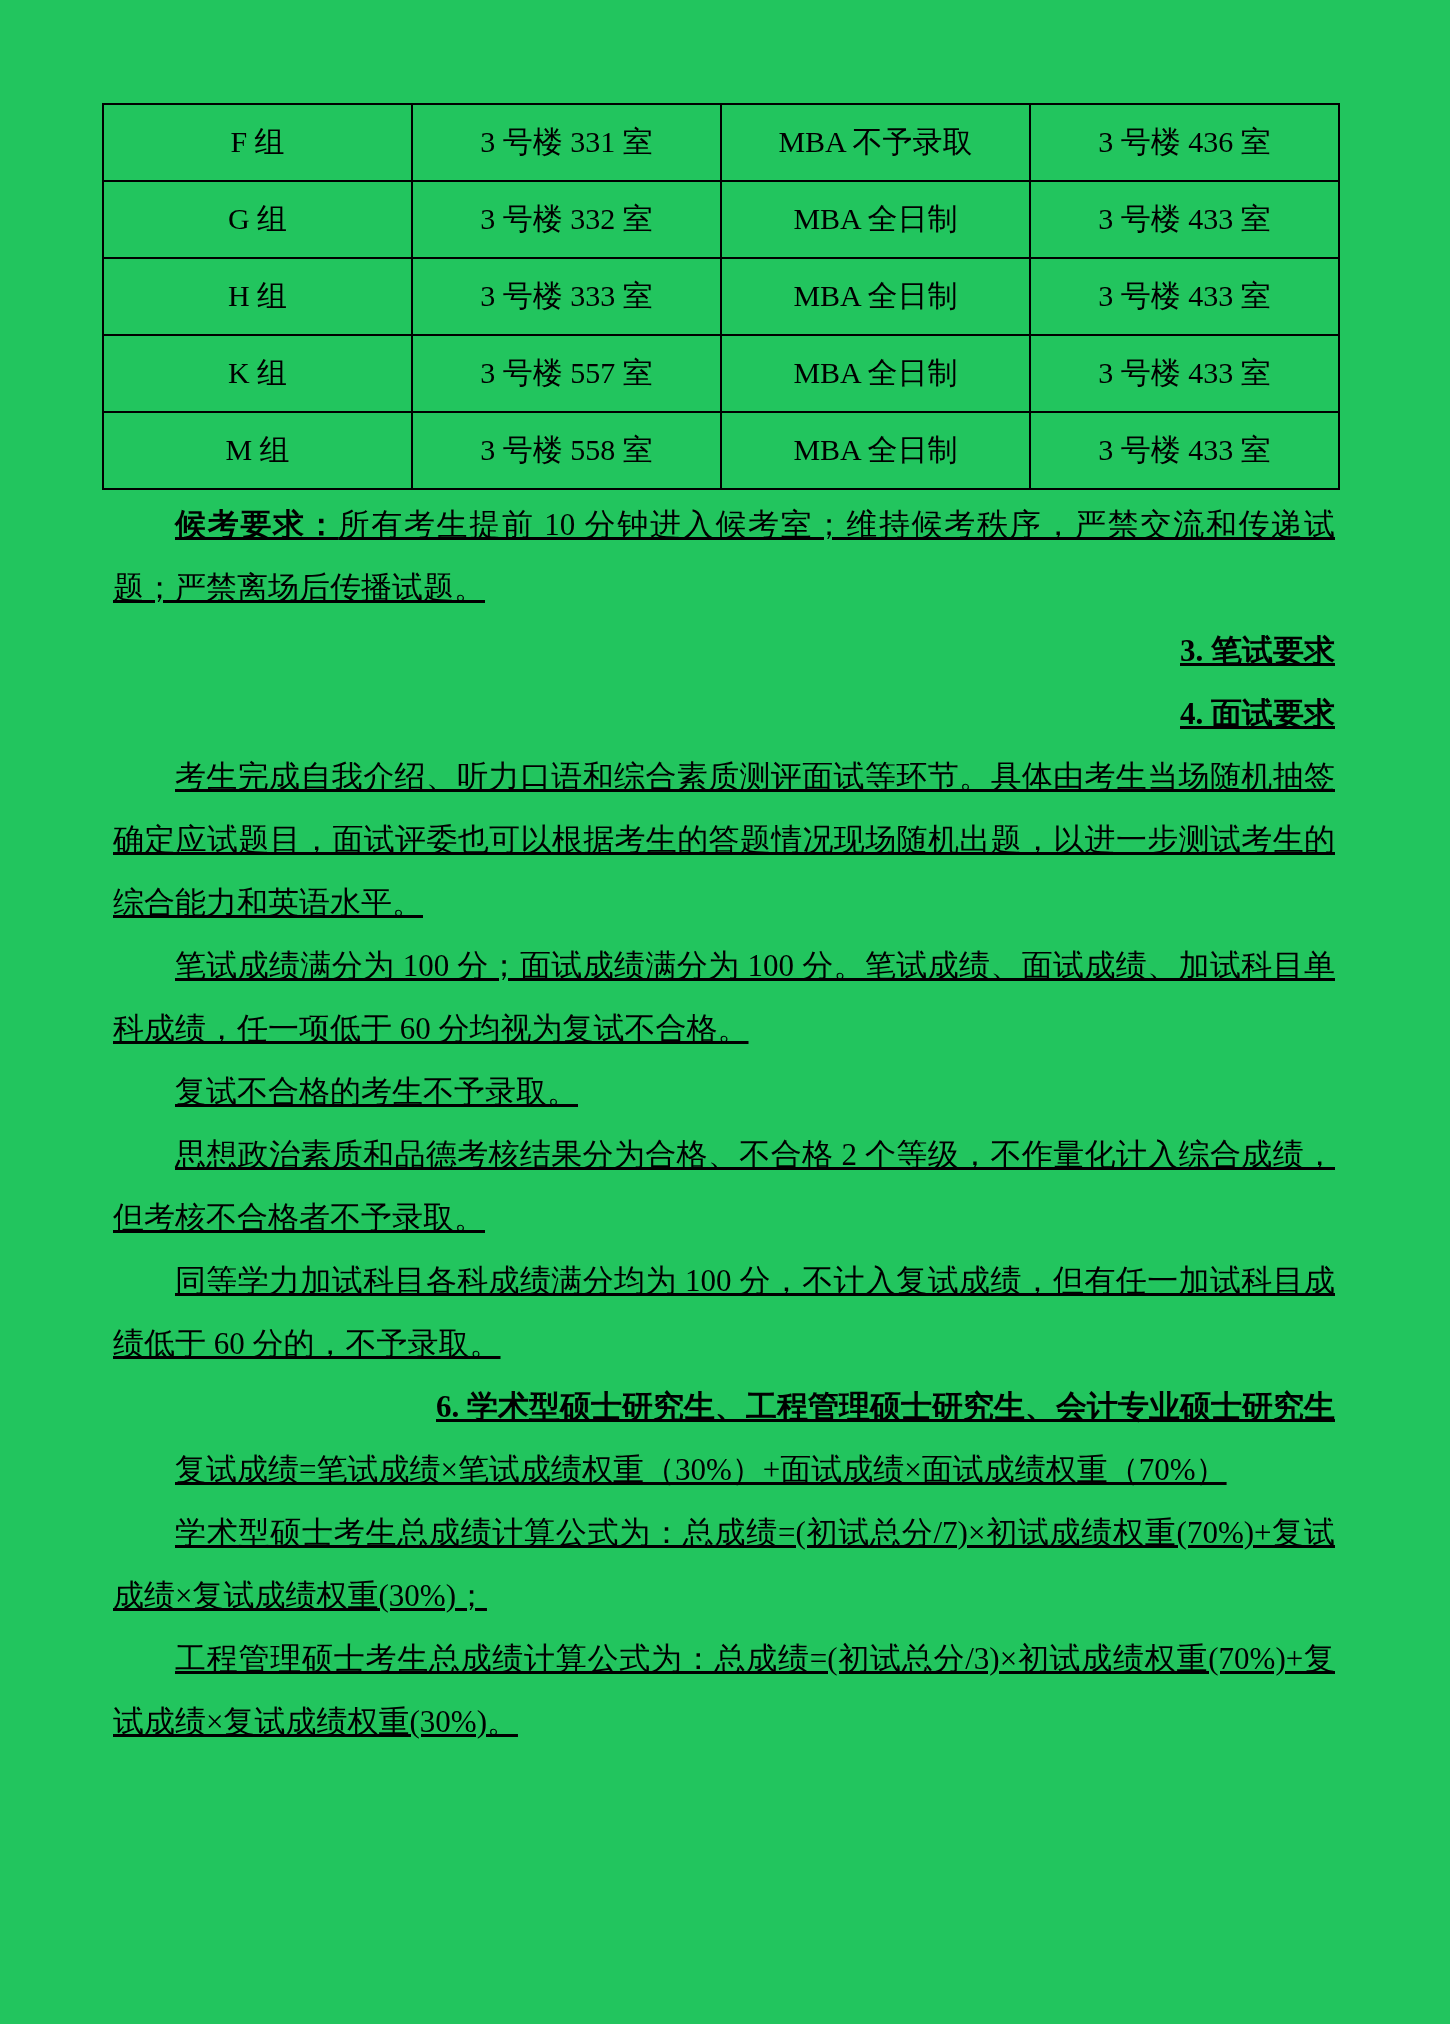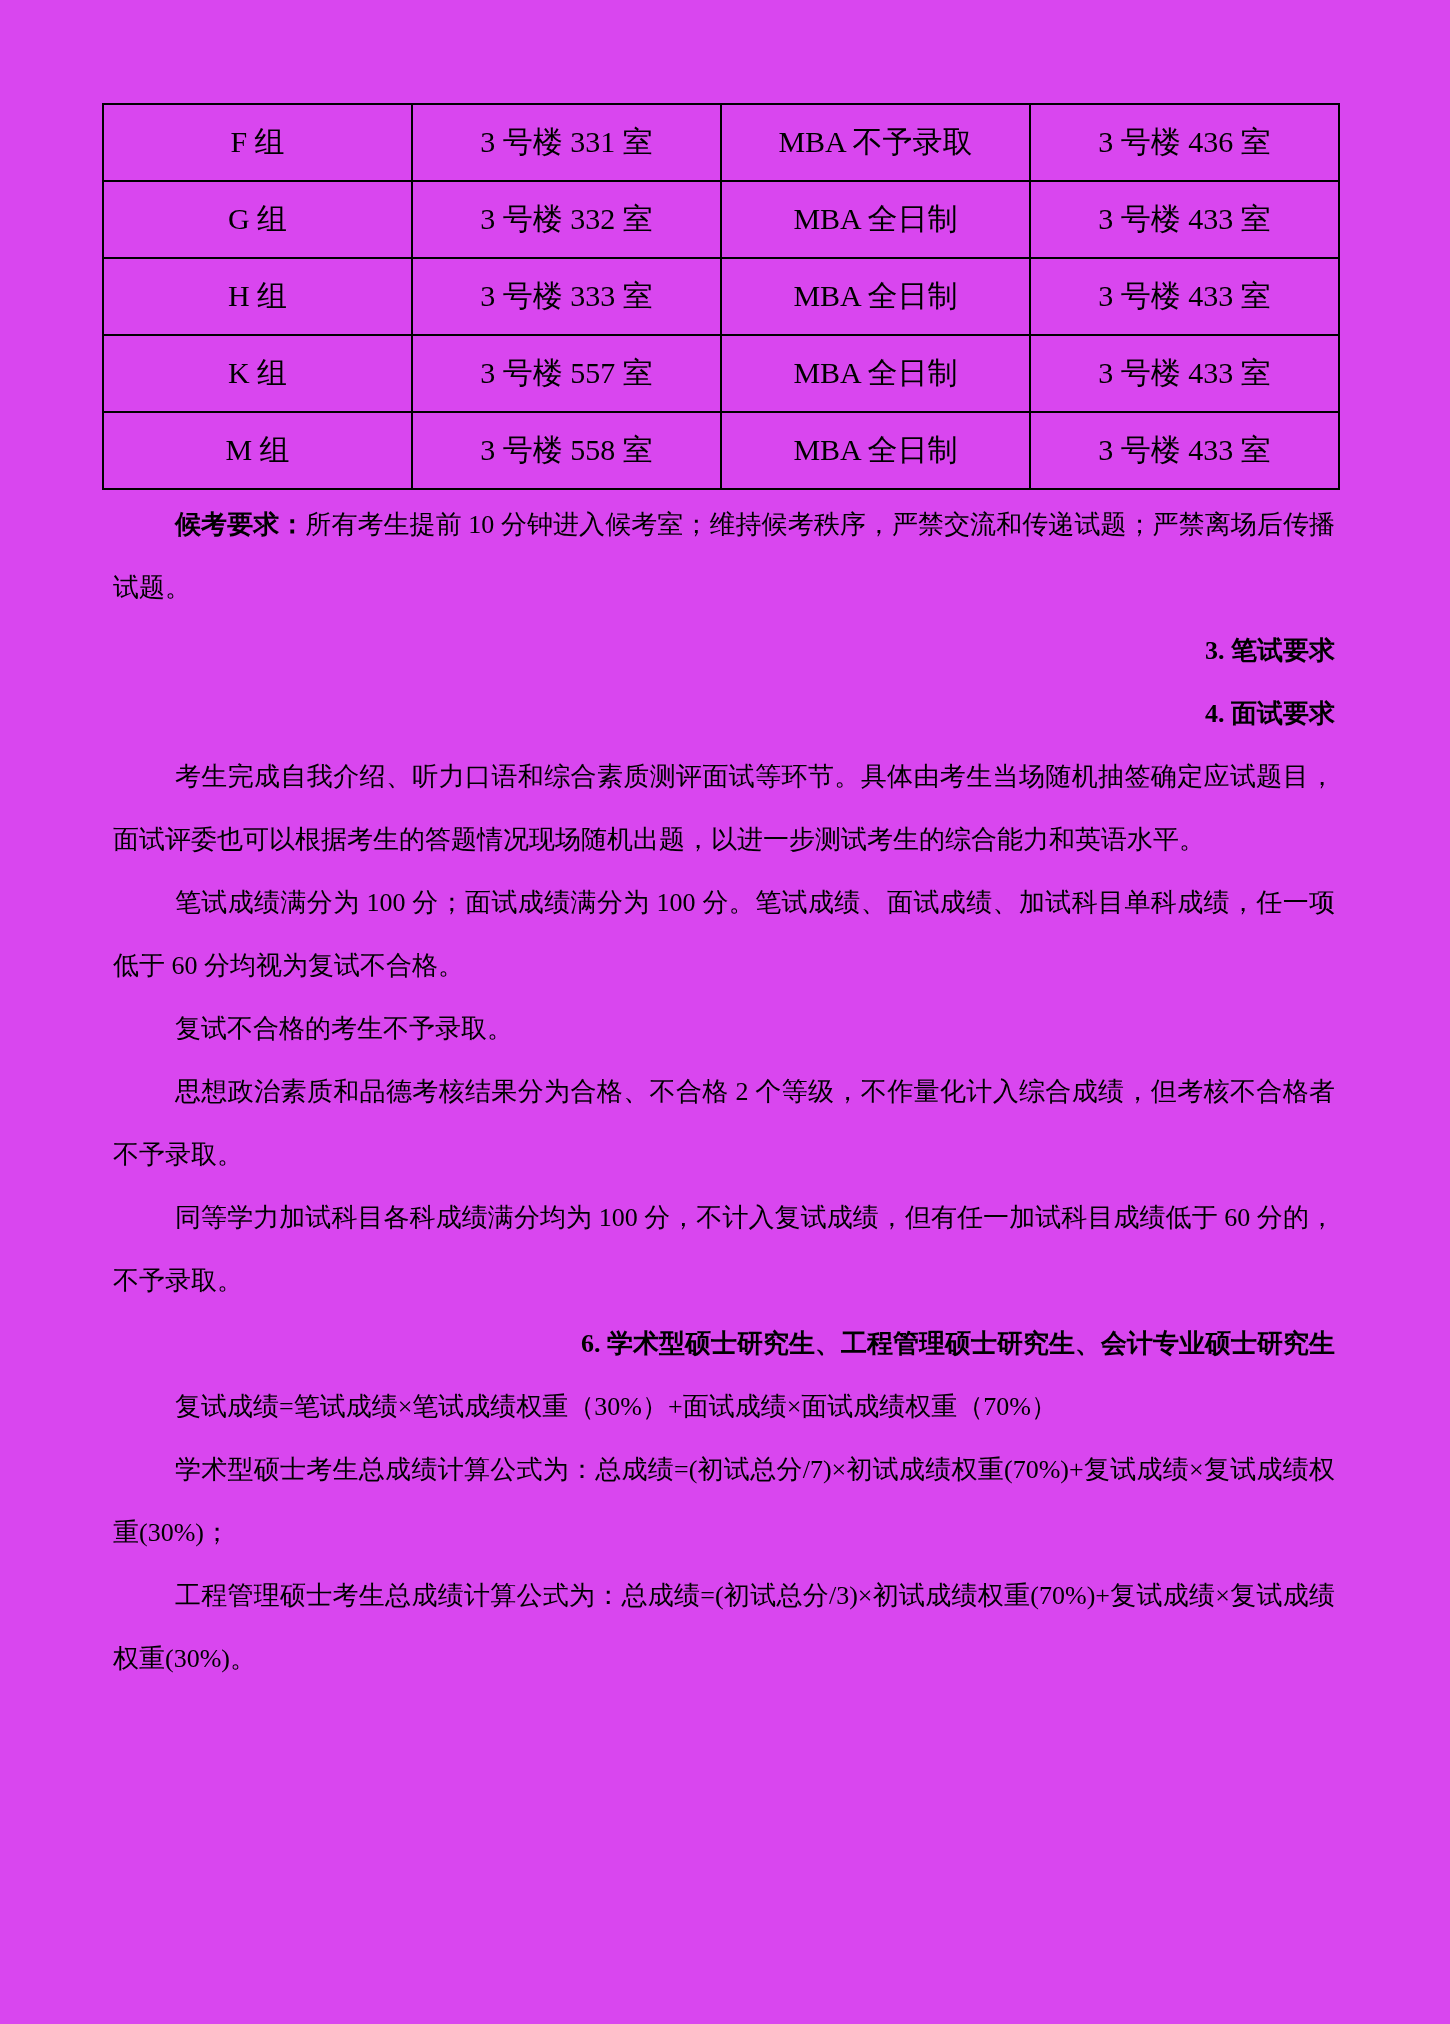--- a/index.html
+++ b/index.html
@@ -4,21 +4,21 @@
 <style>
   html, body {
     margin: 0;
     padding: 0;
     background: #ffffff;
   }
   .page {
     position: relative;
     width: 1450px;
     height: 2024px;
-    background: #d946ef;
+    background: #22c55e;
     color: #000000;
     font-family: "Liberation Serif", "DejaVu Serif", serif;
     overflow: hidden;
   }
   table.room-table {
     position: absolute;
     left: 102px;
     top: 103px;
     width: 1238px;
     border-collapse: collapse;
@@ -32,25 +32,26 @@
     vertical-align: middle;
     font-size: 30px;
     color: #000000;
     white-space: nowrap;
   }
   .text-col {
     position: absolute;
     left: 113px;
     top: 493px;
     width: 1222px;
-    font-size: 26px;
+    font-size: 31px;
     line-height: 63px;
     text-align: justify;
     text-justify: inter-character;
     color: #000000;
+    text-decoration: underline;
   }
   .text-col p {
     margin: 0;
     padding: 0;
     text-indent: 62px;
   }
   .text-col p.heading {
     font-weight: bold;
     text-align: right;
   }

